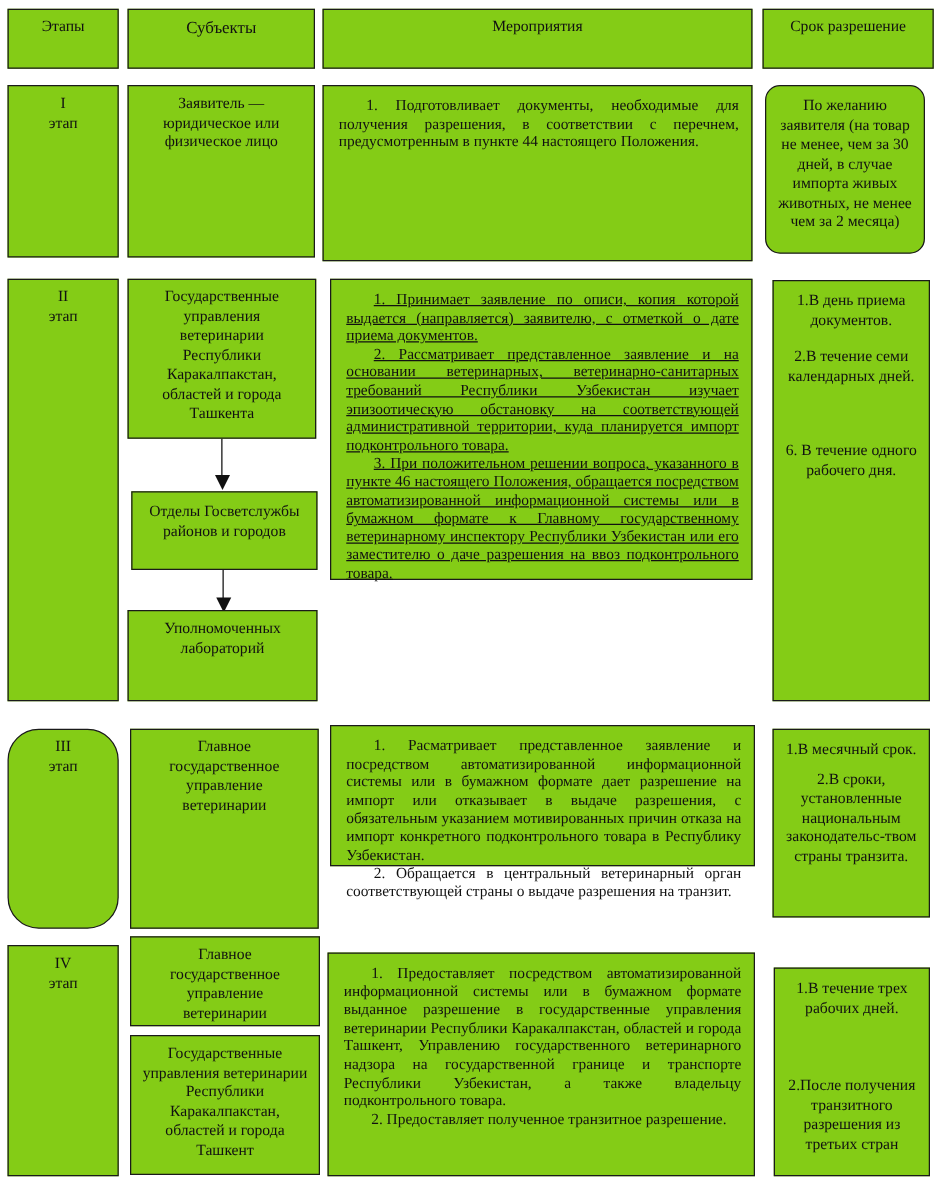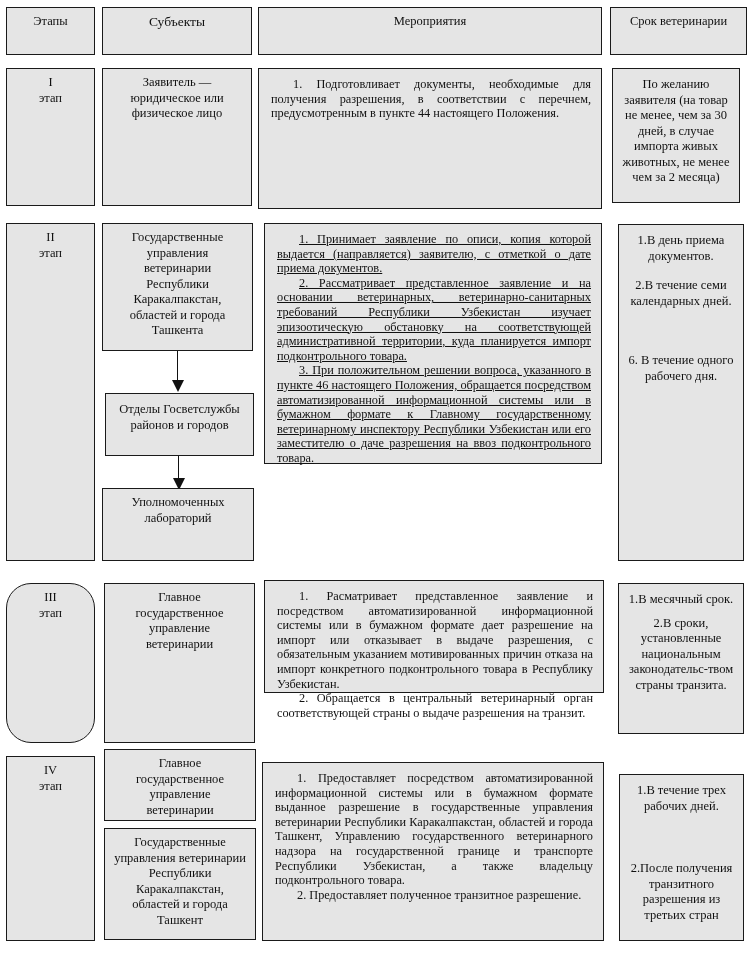--- a/index.html
+++ b/index.html
@@ -1,43 +1,43 @@
 <!DOCTYPE html>
 <html><head>
 <meta charset="utf-8">
 <style>
   html, body { margin:0; padding:0; background:#ffffff; }
   body { width:755px; height:959px; position:relative; overflow:hidden;
          font-family:"Liberation Serif", "DejaVu Serif", serif; color:#111; }
-  .box { position:absolute; border:1.5px solid #1a1a1a; box-sizing:border-box; background:#e5e5e5; }
+  .box { position:absolute; border:1.5px solid #1a1a1a; box-sizing:border-box; background:#84cc16; }
   .c { text-align:center; font-size:12.5px; line-height:15.5px; padding-top:6px; }
   .just { text-align:justify; font-size:12.3px; line-height:14.6px; padding:8px 10px 0 12px; }
   .just p { margin:0; text-indent:22px; }
   .term { text-align:center; font-size:12.5px; line-height:15.5px; padding:8px 4px 0 4px; }
   .term p { margin:0; }
   .arrow { position:absolute; width:0; border-left:1.8px solid #111; }
   .arrowhead { position:absolute; width:0; height:0; border-left:6px solid transparent; border-right:6px solid transparent; border-top:12px solid #111; }
 </style>
 </head>
 <body>
 
 <div class="box c" style="left:6px;top:7px;width:89px;height:48px;"><span>Этапы</span></div>
 <div class="box c" style="left:102px;top:7px;width:150px;height:48px;font-size:13.5px;"><span>Субъекты</span></div>
 <div class="box c" style="left:258px;top:7px;width:344px;height:48px;"><span>Мероприятия</span></div>
-<div class="box c" style="left:610px;top:7px;width:137px;height:48px;"><span>Срок ветеринарии</span></div>
+<div class="box c" style="left:610px;top:7px;width:137px;height:48px;"><span>Срок разрешение</span></div>
 
 <div class="box c" style="left:6px;top:68px;width:89px;height:138px;">
   <div>I</div>
   <div>этап</div>
 </div>
 <div class="box c" style="left:102px;top:68px;width:150px;height:138px;padding-left:14px;padding-right:14px;"><span>Заявитель — юридическое или физическое лицо</span></div>
 <div class="box just" style="left:258px;top:68px;width:344px;height:141px;">
   <p>1. Подготовливает документы, необходимые для получения разрешения, в соответствии с перечнем, предусмотренным в пункте 44 настоящего Положения.</p>
 </div>
-<div class="box term" style="left:612px;top:68px;width:128px;height:135px;"><span>По желанию заявителя (на товар не менее, чем за 30 дней, в случае импорта живых животных, не менее чем за 2 месяца)</span></div>
+<div class="box term" style="left:612px;top:68px;width:128px;height:135px;border-radius:12px;"><span>По желанию заявителя (на товар не менее, чем за 30 дней, в случае импорта живых животных, не менее чем за 2 месяца)</span></div>
 
 <div class="box c" style="left:6px;top:223px;width:89px;height:338px;">
   <div>II</div>
   <div>этап</div>
 </div>
 <div class="box c" style="left:102px;top:223px;width:151px;height:128px;padding-left:10px;padding-right:10px;"><span>Государственные управления ветеринарии Республики Каракалпакстан, областей и города Ташкента</span></div>
 <div class="arrow" style="left:177px;top:351px;height:33px;"></div>
 <div class="arrowhead" style="left:172px;top:380px;"></div>
 <div class="box c" style="left:105px;top:393px;width:149px;height:63px;padding-top:8px;"><span>Отделы Госветслужбы районов и городов</span></div>
 <div class="arrow" style="left:178px;top:456px;height:26px;"></div>

